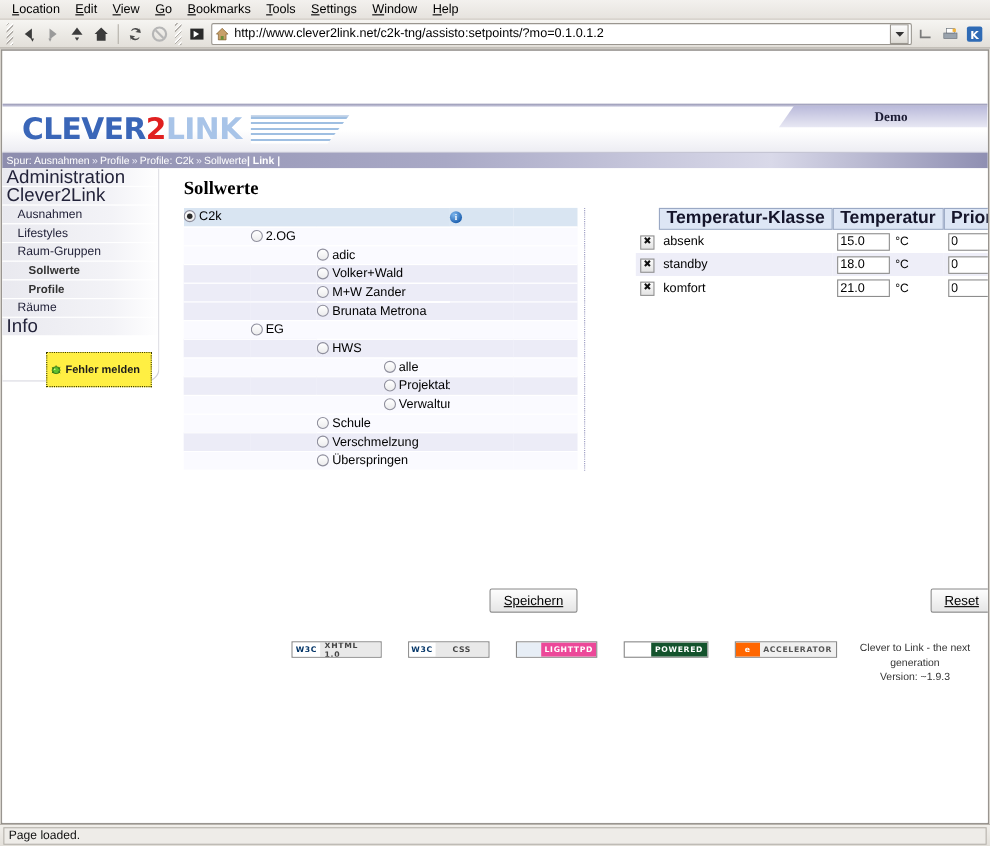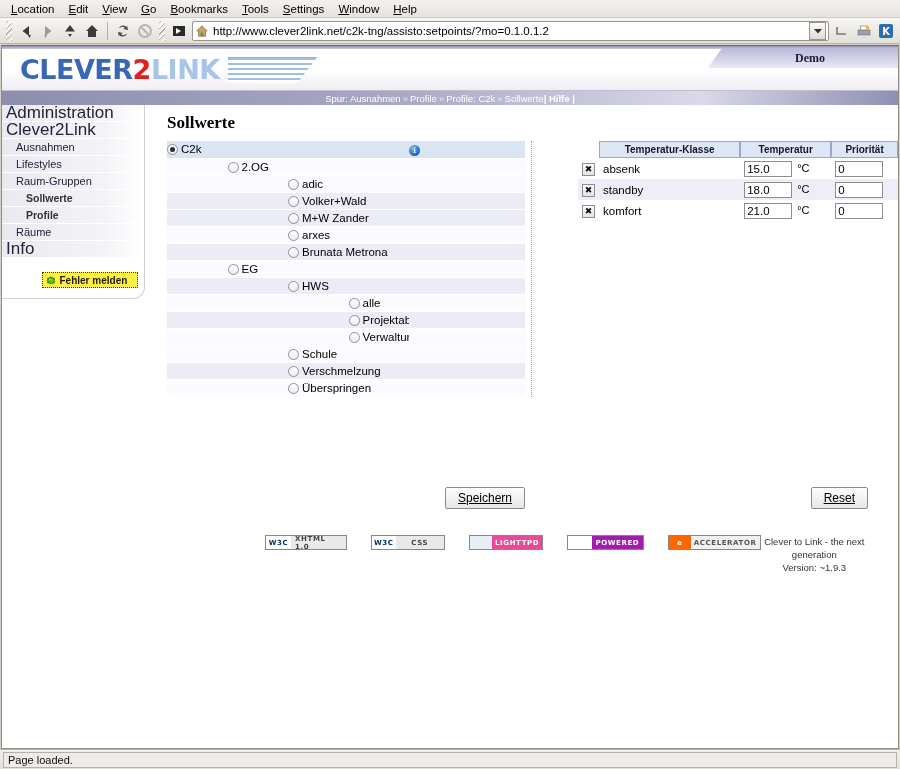--- a/index.html
+++ b/index.html
@@ -97,20 +97,21 @@
     overflow: hidden;
   }
 
   
   .banner {
     position: relative;
     height: 45px;
     background: linear-gradient(#ffffff 0%, #ffffff 55%, #ededf3 100%);
     border-bottom: 1px solid #bfbfd0;
     overflow: hidden;
+    margin-top: 48px;
   }
   .banner:before {
     content: "";
     position: absolute; left: 0; top: 0; right: 0; height: 3px;
     background: linear-gradient(#8f8fae, #cfcfe2);
   }
   .logo {
     position: absolute; left: 18px; top: 8px;
     display: flex; align-items: center;
     font-family: "DejaVu Sans", sans-serif;
@@ -138,21 +139,21 @@
   }
   .demotab span {
     font-weight: bold; font-size: 12px; color: #1b1b33;
     font-family: "Liberation Serif", serif;
   }
 
   .breadcrumbbar {
     height: 14px;
     background: linear-gradient(90deg, #8d8dae 0%, #a9a9c6 45%, #d9d9e9 78%, #8f8fb2 100%);
     display: flex; align-items: center;
-    justify-content: center;
+    justify-content: flex-start;
     padding: 0 4px;
     font-size: 9.5px;
     color: #ffffff;
   }
   .breadcrumbbar .crumbs { white-space: nowrap; }
   .breadcrumbbar .crumbs .sep { color: #e8e8f5; margin: 0 2px; }
   .breadcrumbbar .crumbs .lnk { color: #ffffff; }
   .breadcrumbbar .help { white-space: nowrap; font-weight: bold; color: #ffffff; }
 
   .pagebody {
@@ -187,21 +188,21 @@
     position: absolute;
     left: 0; top: 0;
     width: 143px; height: 194px;
     border-right: 1px solid #cfcfd8;
     border-bottom: 1px solid #cfcfd8;
     border-bottom-right-radius: 12px;
     pointer-events: none;
   }
   .bugbtn {
     margin: 14px auto 0 auto;
-    width: 96px; height: 16px;
+    width: 96px; height: 32px;
     background: #ffef43;
     border: 1px dotted #3a3a00;
     display: flex; align-items: center;
     gap: 3px;
     padding-left: 2px;
     font-size: 10px;
     font-weight: bold;
     color: #1c1c1c;
     position: relative;
     left: 16px;
@@ -282,21 +283,21 @@
 
   
   .temps { padding-left: 6px; }
   table.temp {
     border-collapse: separate;
     border-spacing: 0;
   }
   table.temp th {
     background: #dde6f5;
     border: 1px solid #9aa8c4;
-    font-size: 10px;
+    font-size: 16px;
     font-weight: bold;
     color: #14142a;
     height: 17px;
     padding: 0 6px;
     text-align: center;
     white-space: nowrap;
   }
   table.temp td {
     height: 21px;
     font-size: 11.5px;
@@ -386,21 +387,21 @@
   .badge .br {
     display: flex; align-items: center; justify-content: center;
     padding: 0 4px;
     min-width: 48px;
   }
   .badge.w3c .bl { background: #ffffff; color: #003366; }
   .badge.w3c .br { background: #e9e9e9; color: #444; }
   .badge.lighttpd .bl { background: #e7eef6; color: #6688aa; }
   .badge.lighttpd .br { background: #ec4899; color: #ffffff; }
   .badge.php .bl { background: #86efac; color: #3355a0; margin-top: 18px; }
-  .badge.php .br { background: #a21caf; color: #ffffff; }
+  .badge.php .br { background: #14532d; color: #ffffff; }
   .badge.acc .bl { background: #ff6600; color: #ffffff; }
   .badge.acc .br { background: #f0f0f0; color: #555; }
   .sitever {
     text-align: center;
     font-size: 9.5px;
     color: #333;
     line-height: 13px;
     padding-right: 12px;
   }
 
@@ -529,21 +530,21 @@
           <span class="c3">LINK</span>
         <span class="stripes"></span>
       </div>
       <div class="demotab">
         <span>Demo</span>
       </div>
     </div>
 
     <div class="breadcrumbbar">
       <div class="crumbs" id="crumbs"><span>Spur: </span><span class="lnk">Ausnahmen</span><span class="sep">»</span><span class="lnk">Profile</span><span class="sep">»</span><span class="lnk">Profile: C2k</span><span class="sep">»</span><span class="lnk">Sollwerte</span></div>
-      <div class="help">| Hilfe |</div>
+      <div class="help">| Link |</div>
     </div>
 
     <div class="pagebody">
 
       <div class="sidebar">
         <ul class="navlist" id="navlist">
             <li class="lvl0">Administration</li>
             <li class="lvl0">Clever2Link</li>
             <li class="lvl1">Ausnahmen</li>
             <li class="lvl1">Lifestyles</li>
@@ -596,27 +597,20 @@
                     <td class="ind"></td>
                     <td class="ind"></td>
                     <td class="lbl" colspan="2"><span class="radio"></span><span>Volker+Wald</span></td>
                     <td class="colinfo"></td>
                     <td class="colblank"></td>
                   </tr>
                   <tr class="r-odd">
                     <td class="ind"></td>
                     <td class="ind"></td>
                     <td class="lbl" colspan="2"><span class="radio"></span><span>M+W Zander</span></td>
-                    <td class="colinfo"></td>
-                    <td class="colblank"></td>
-                  </tr>
-                  <tr class="r-even">
-                    <td class="ind"></td>
-                    <td class="ind"></td>
-                    <td class="lbl" colspan="2"><span class="radio"></span><span>arxes</span></td>
                     <td class="colinfo"></td>
                     <td class="colblank"></td>
                   </tr>
                   <tr class="r-odd">
                     <td class="ind"></td>
                     <td class="ind"></td>
                     <td class="lbl" colspan="2"><span class="radio"></span><span>Brunata Metrona</span></td>
                     <td class="colinfo"></td>
                     <td class="colblank"></td>
                   </tr>

